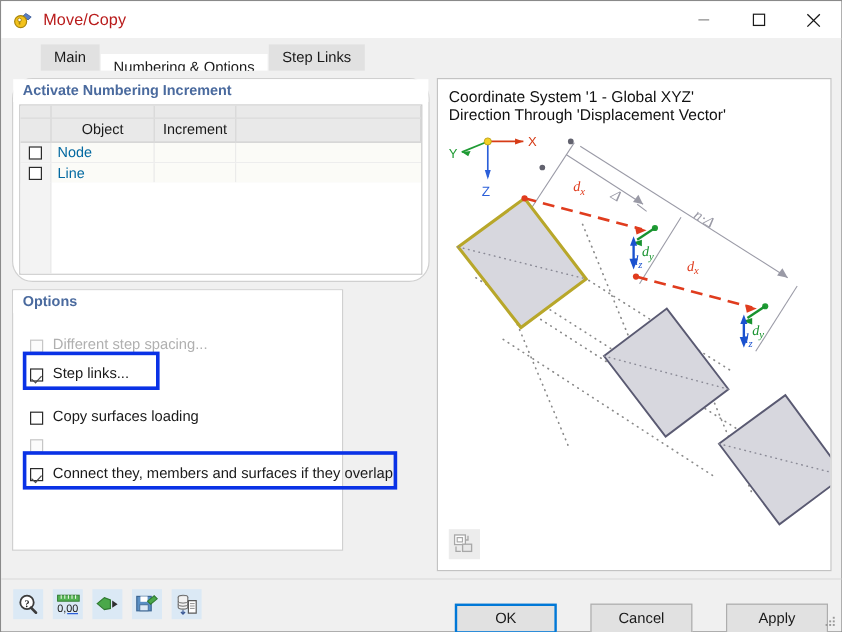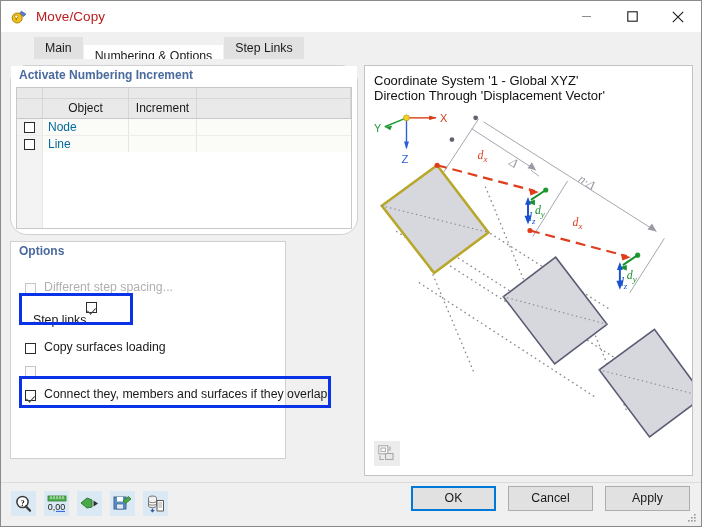--- a/index.html
+++ b/index.html
@@ -112,21 +112,21 @@
   .diag-svg{position:absolute;left:0;top:0;width:100%;height:100%;}
   .img-btn{
     position:absolute;left:9px;bottom:9px;width:26px;height:25px;
     background:#ececec;display:flex;align-items:center;justify-content:center;
   }
 
   
   .footer{position:absolute;left:0;right:0;bottom:0;height:43px;background:#f0f0f0;border-top:1px solid #dcdcdc;}
   .toolbar{position:absolute;left:10px;top:8px;display:flex;gap:8px;}
   .tb{width:25px;height:25px;background:#dbe9f5;display:flex;align-items:center;justify-content:center;}
-  .btns{position:absolute;right:11px;top:3px;display:flex;gap:12px;padding-left:27px;}
+  .btns{position:absolute;right:11px;top:20px;display:flex;gap:28px;padding-left:27px;}
   .btn{
     width:85px;height:25px;line-height:23px;text-align:center;
     background:#e1e1e1;border:1px solid #adadad;box-sizing:border-box;
     font-size:12.3px;color:#1a1a1a;cursor:default;
   }
   .btn.default{border:2px solid #0078d7;line-height:21px;}
   .grip{position:absolute;right:4px;bottom:3px;width:10px;height:10px;}
 </style>
 </head>
 <body>
@@ -240,21 +240,21 @@
       </div>
 
       <div class="groupbox" id="options-group">
         <div class="gb-title">Options</div>
 
         <div class="opt" style="left:14px;top:36px;">
           <span class="cbx dis"></span>
           <span class="lbl dis">Different step spacing...</span>
         </div>
 
-        <div class="opt" style="left:14px;top:60px;flex-direction:column;">
+        <div class="opt" style="left:14px;top:60px;">
           <span class="cbx checked"></span>
           <span class="lbl">Step links...</span>
         </div>
         <div class="hl" style="left:8px;top:51px;width:114px;height:32px;"></div>
 
         <div class="opt" style="left:14px;top:96px;">
           <span class="cbx"></span>
           <span class="lbl">Copy surfaces loading</span>
         </div>
 

